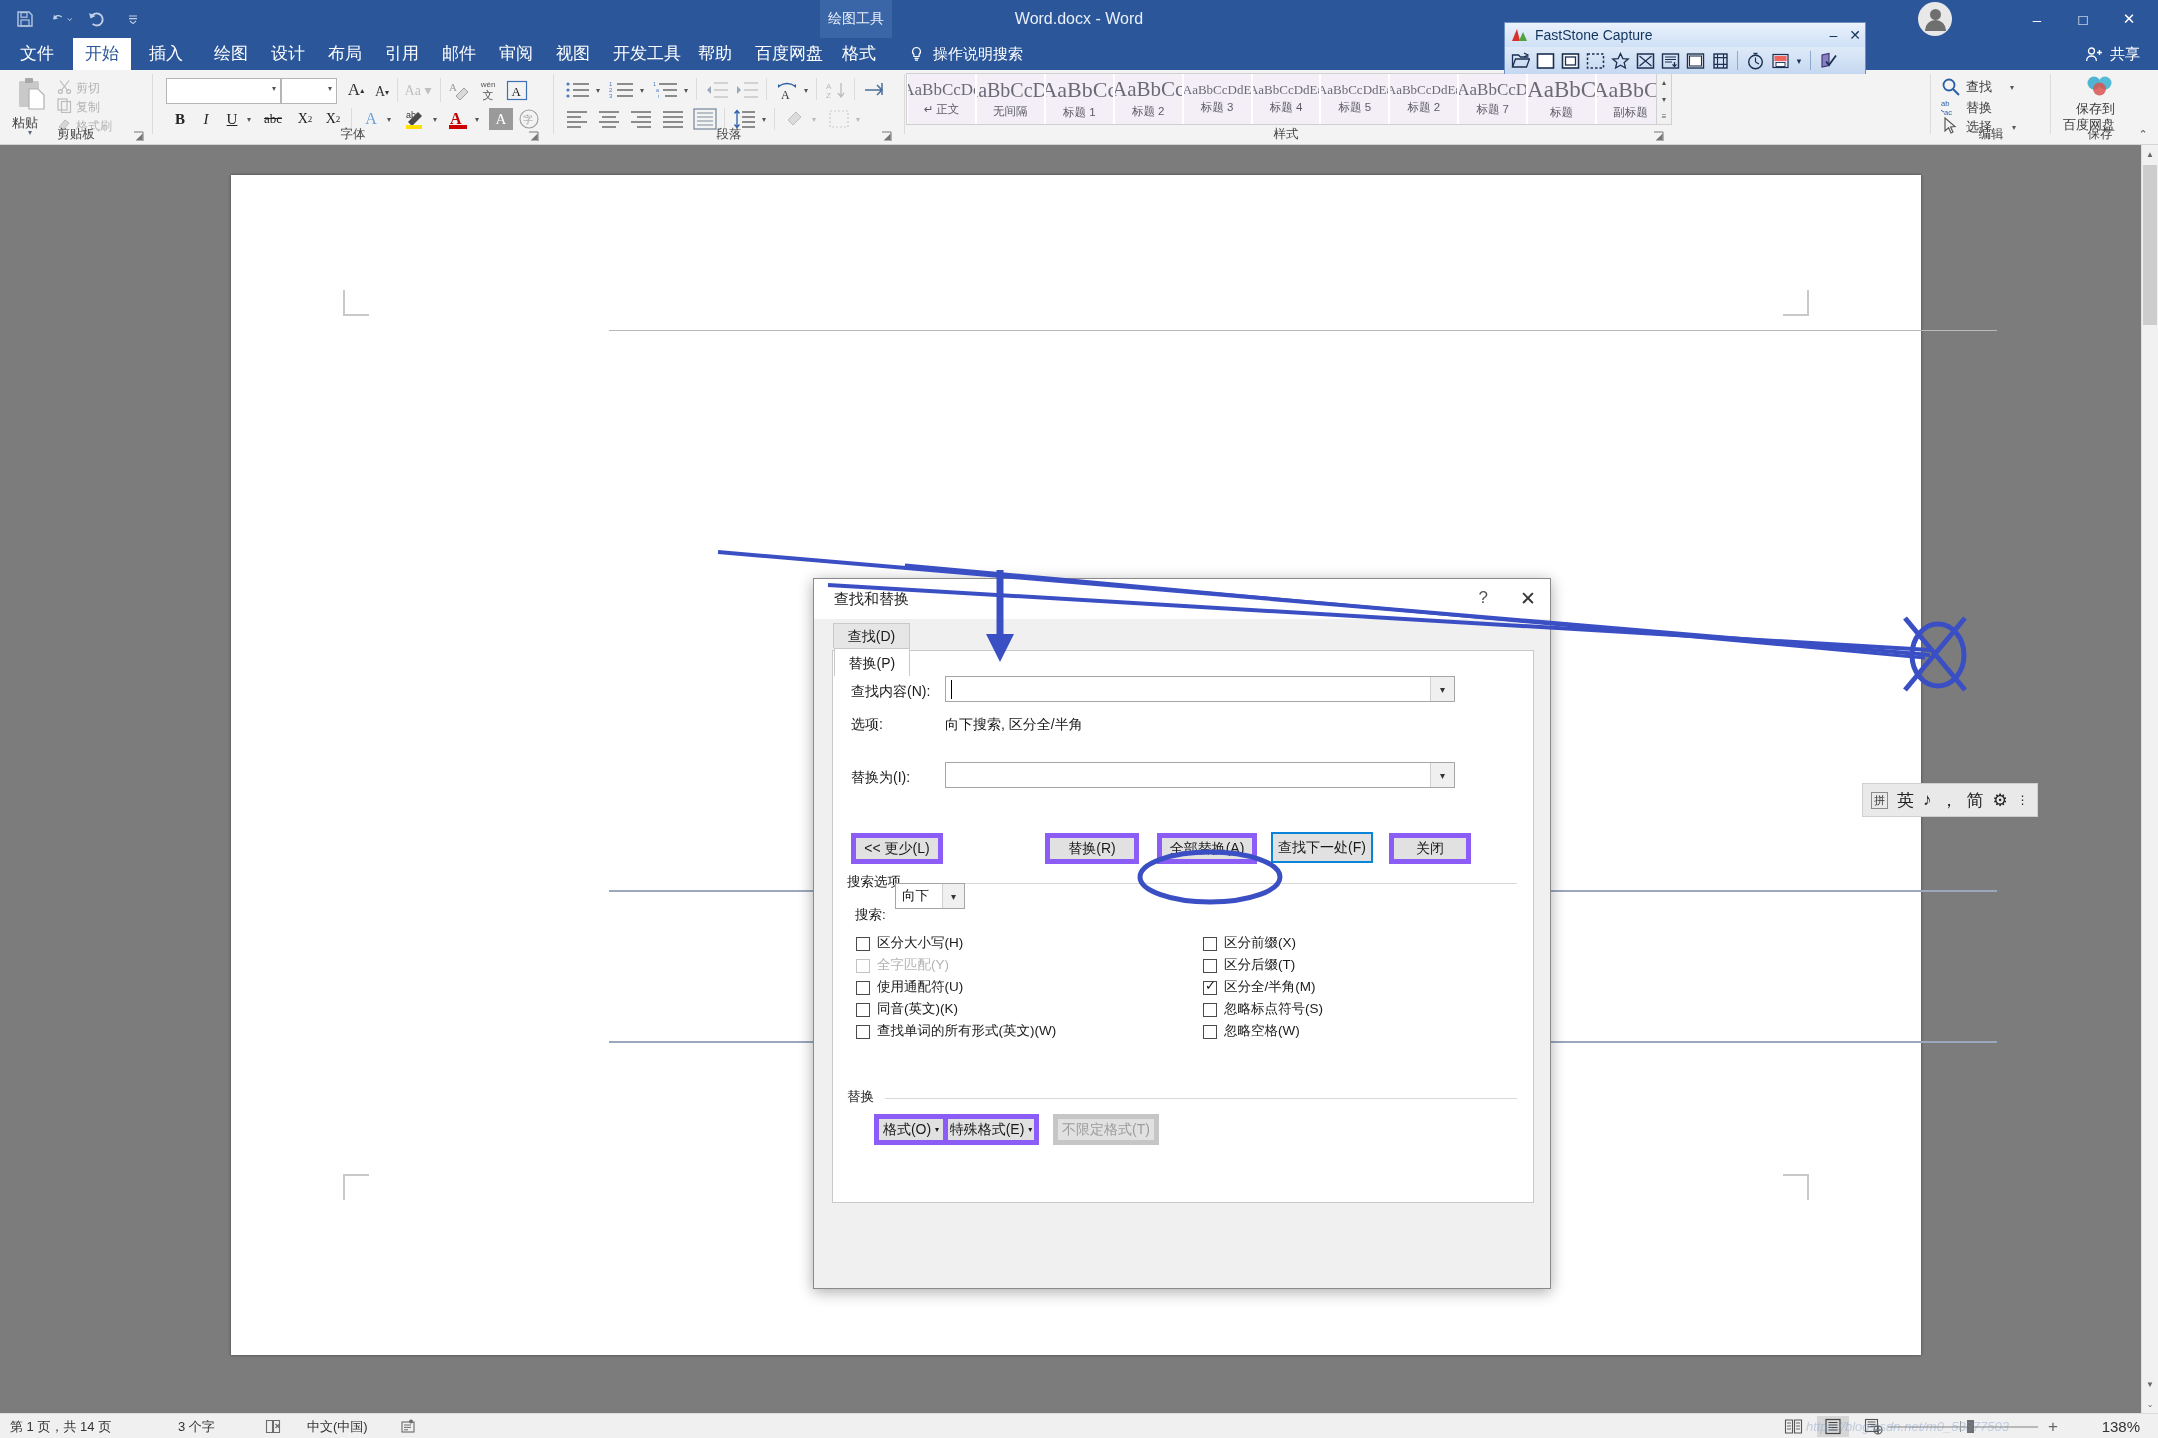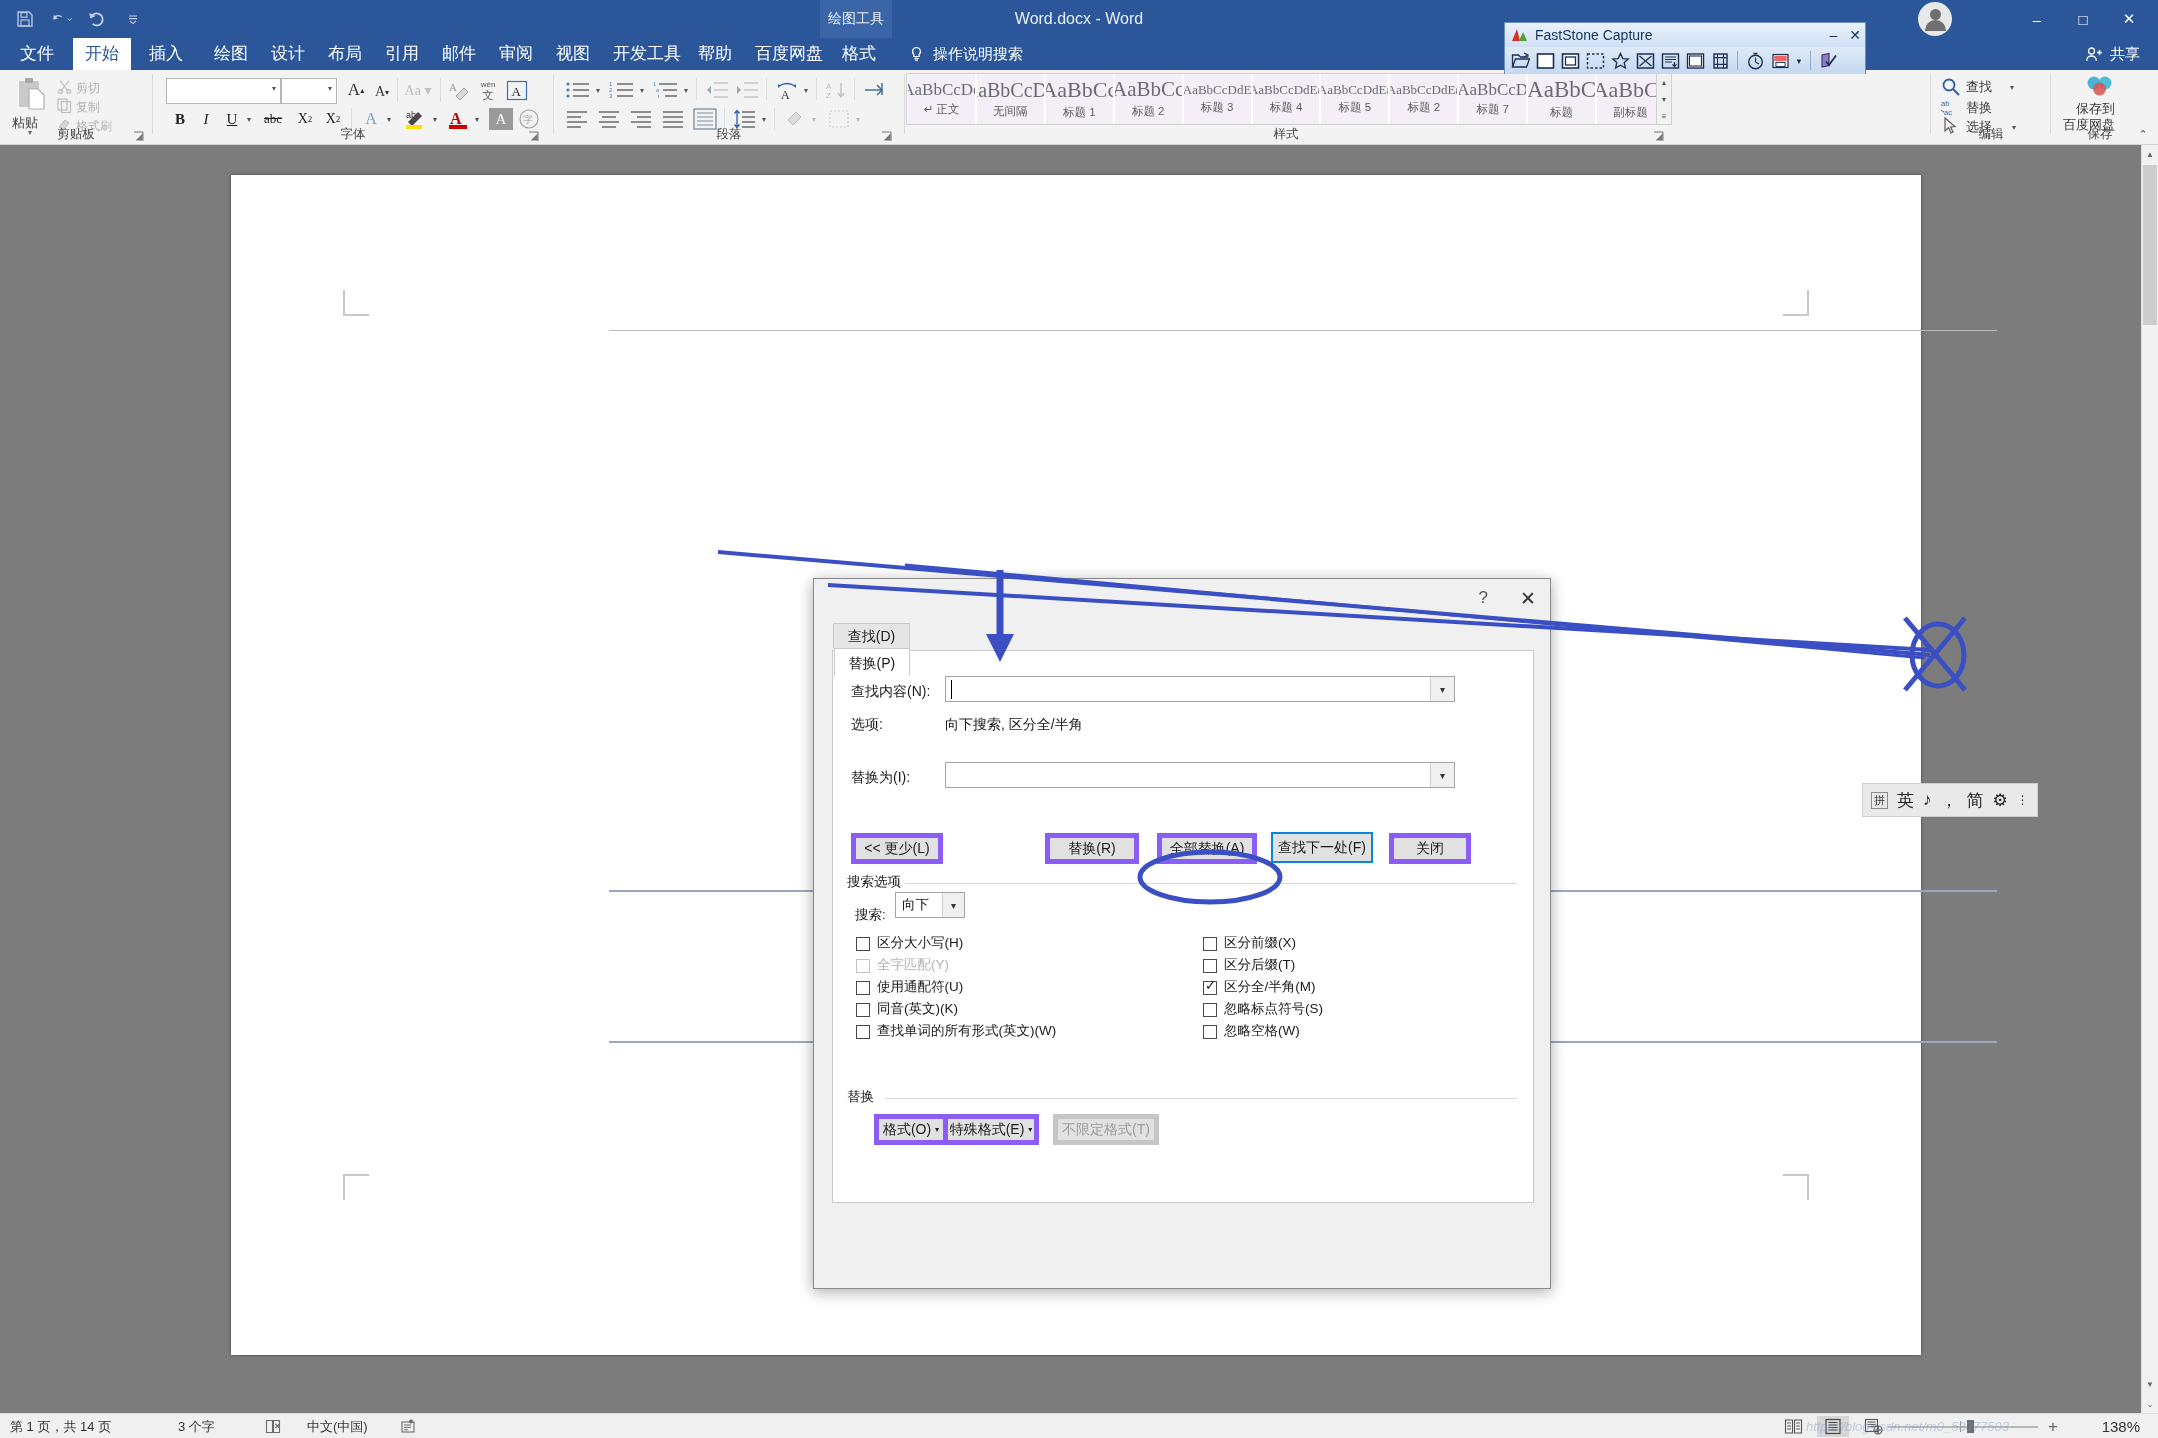--- a/index.html
+++ b/index.html
@@ -756,20 +756,23 @@
     <span class="fsi">
         <svg width="19" height="18" viewBox="0 0 19 18">
           <path d="M3 15 L3 3 L10 1.5 L10 13.5 Z" fill="#8b7fc4" stroke="#3b3070" stroke-width="1.1"></path>
           <path d="M7 9.5 L10 13 L17 3.5" fill="none" stroke="#1b2f50" stroke-width="1.8"></path>
         </svg>
       </span>
   </div>
 </div>
 
 <div id="dlg">
+  <div id="dlg-title">
+    <span>查找和替换</span>
+  </div>
   <span id="dlg-help">?</span>
   <span id="dlg-close">✕</span>
 
   <div id="tabs">
     <span class="dtab">查找(D)</span>
     <span class="dtab sel">替换(P)</span>
     <span class="dtab">定位(G)</span>
   </div>
 
   <div id="panel">
@@ -790,21 +793,21 @@
     <div class="dbtn" style="left:18px; top:182px; width:92px;">&lt;&lt; 更少(L)</div>
     <div class="dbtn" style="left:212px; top:182px; width:94px;">替换(R)</div>
     <div class="dbtn" style="left:324px; top:182px; width:100px;">全部替换(A)</div>
     <div class="dbtn def" style="left:438px; top:181px; width:102px;">查找下一处(F)</div>
     <div class="dbtn" style="left:556px; top:182px; width:82px;">关闭</div>
 
     <span class="dl" style="left:14px; top:222px; font-size:13.5px;">搜索选项</span>
     <div class="grpline" style="left:72px; top:232px; width:612px;"></div>
 
     <span class="dl" style="left:22px; top:255px; font-size:13.5px;">搜索:</span>
-    <div class="dsel" style="left:62px; top:241px; width:70px;">
+    <div class="dsel" style="left:62px; top:232px; width:70px;">
       <span class="v">向下</span>
       <span class="dd">▾</span>
     </div>
 
     <span class="cbx" style="left:23px; top:286px;"></span>
     <span class="cbl" style="left:44px; top:283px;">区分大小写(H)</span>
     <span class="cbx dis" style="left:23px; top:308px;"></span>
     <span class="cbl dis" style="left:44px; top:305px;">全字匹配(Y)</span>
     <span class="cbx" style="left:23px; top:330px;"></span>
     <span class="cbl" style="left:44px; top:327px;">使用通配符(U)</span>

